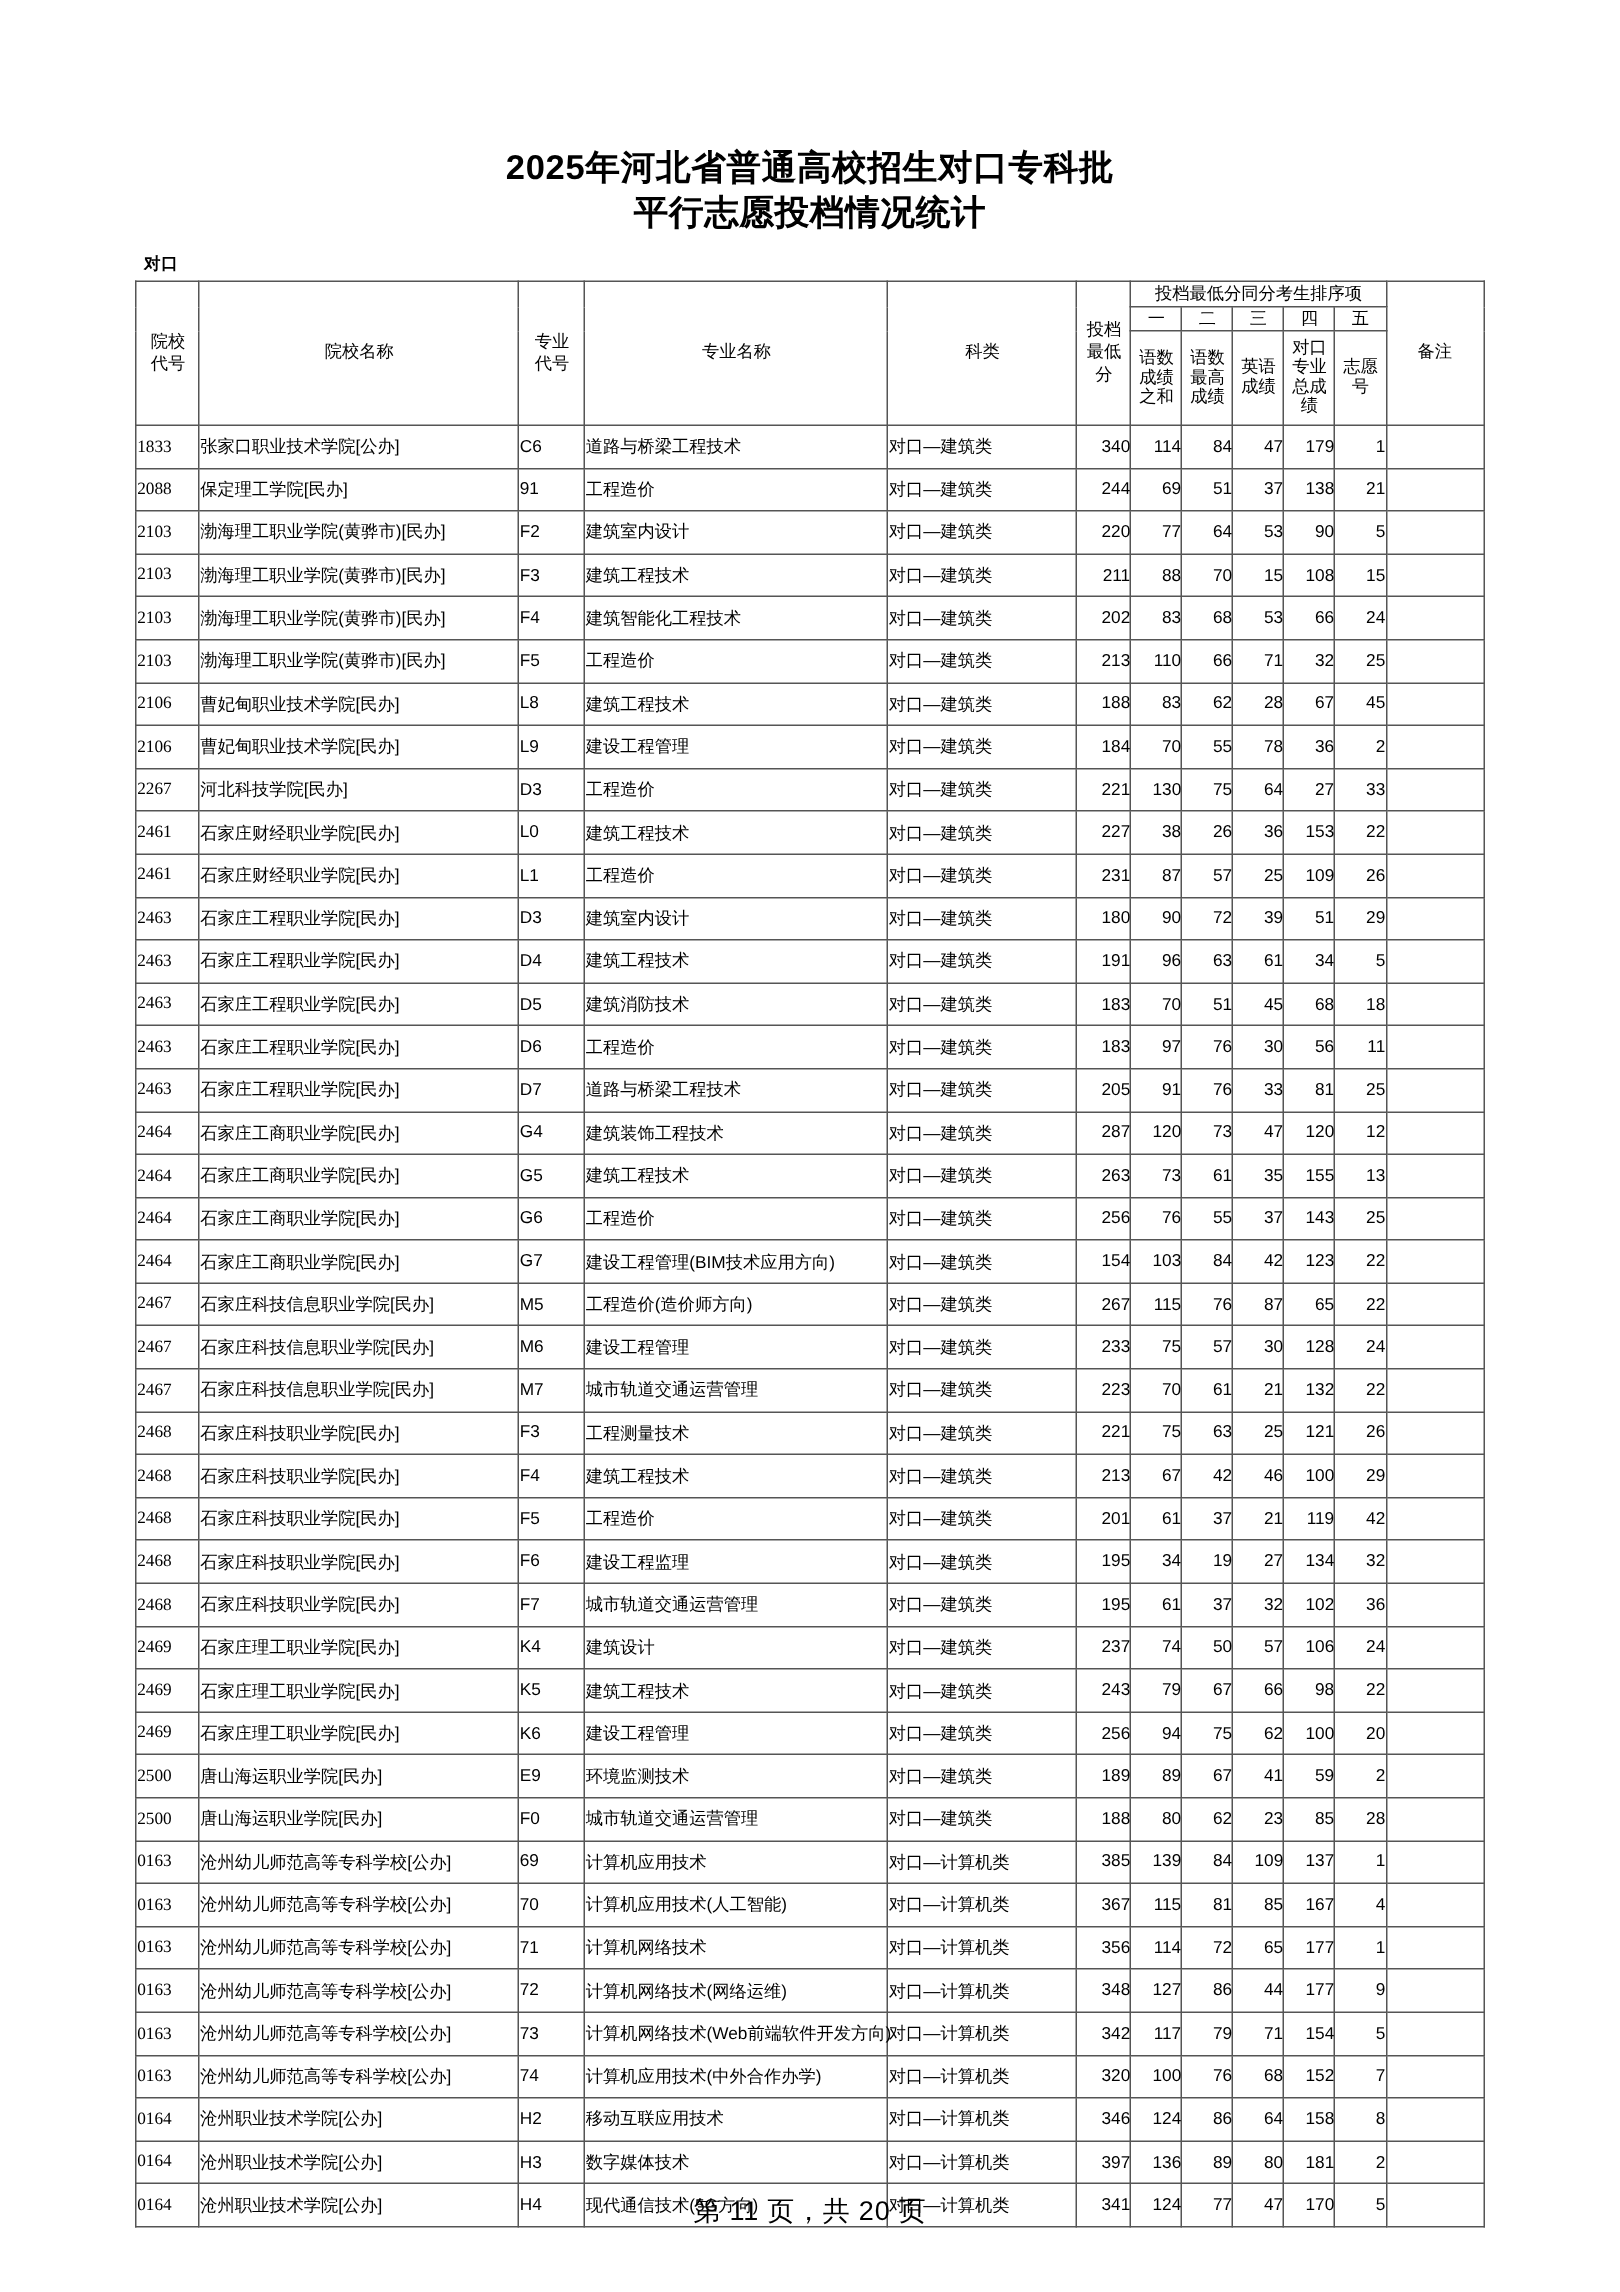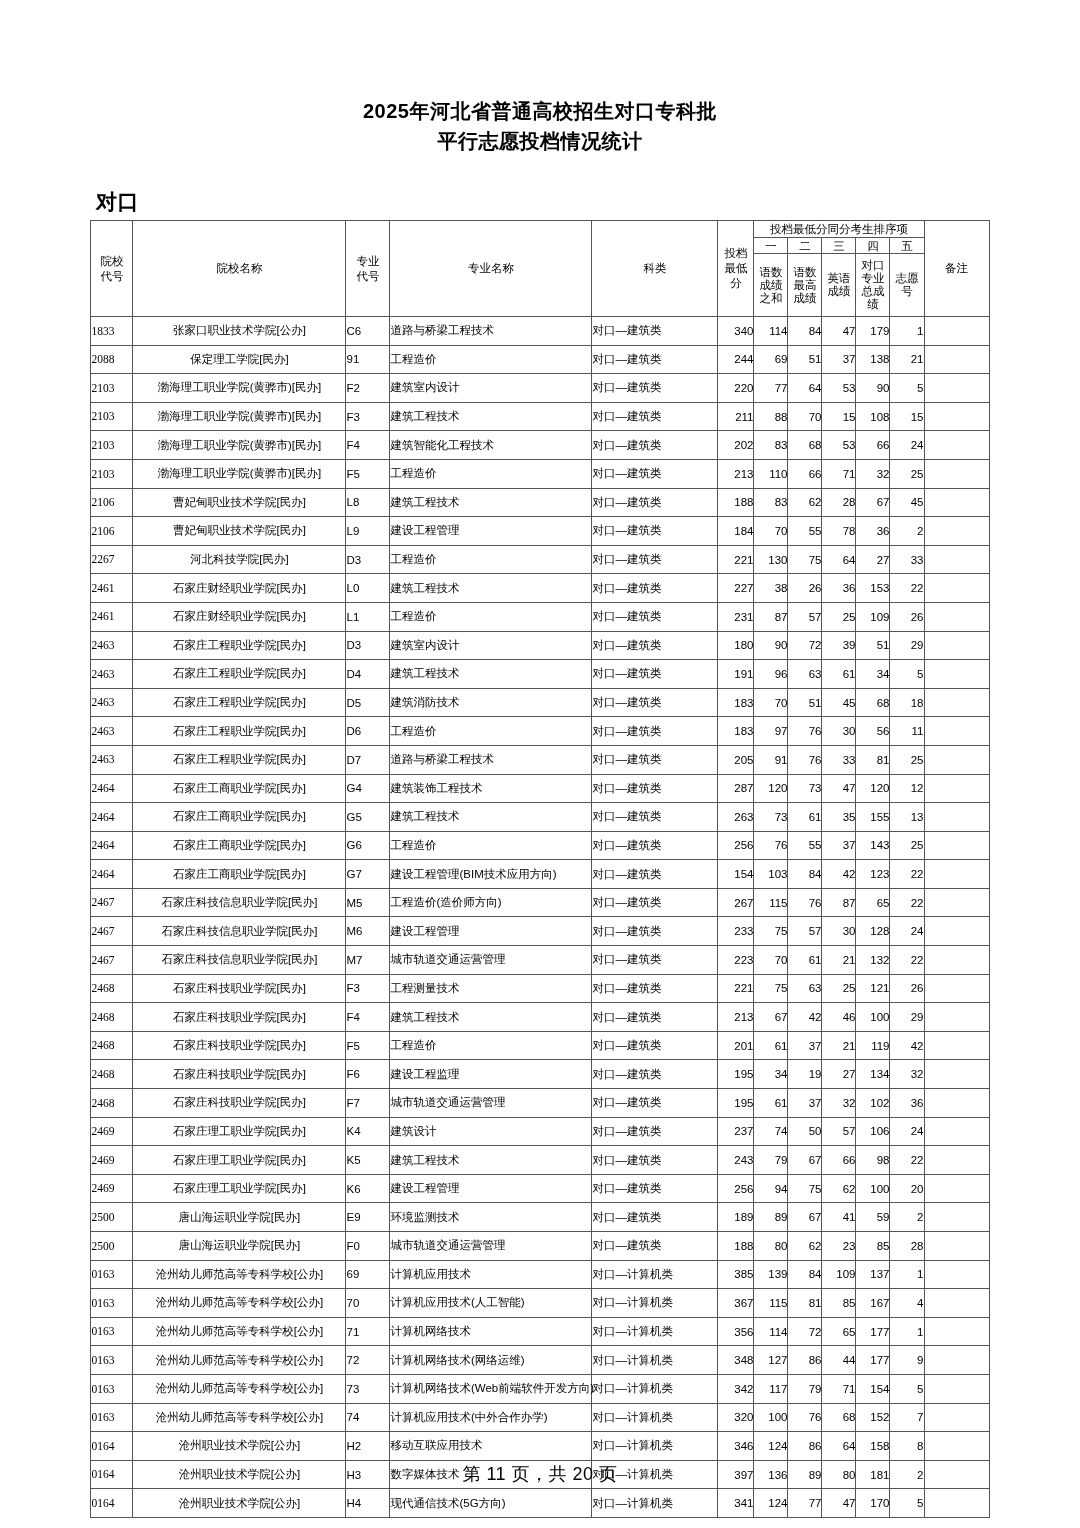--- a/index.html
+++ b/index.html
@@ -20,28 +20,28 @@
     height: 1528px;
     box-sizing: border-box;
     padding: 0;
     position: relative;
   }
   .title-block {
     text-align: center;
     padding-top: 96px;
   }
   .title-line {
-    font-size: 20px;
+    font-size: 23px;
     font-weight: bold;
     letter-spacing: 0.5px;
     line-height: 30px;
   }
   .section-label {
-    margin: 32px 0 4px 96px;
-    font-size: 21px;
+    margin: 12px 0 4px 96px;
+    font-size: 11px;
     font-weight: bold;
     letter-spacing: 0.5px;
   }
   table.grid {
     border-collapse: collapse;
     margin: 0 auto;
     width: 898px;
     table-layout: fixed;
     background: #fff;
   }
@@ -81,21 +81,21 @@
   }
   td.code {
     font-size: 11.5px;
     line-height: 12.5px;
     padding: 1px 3px;
     text-align: left;
     word-break: break-all;
     vertical-align: top;
     font-family: Liberation Serif, serif;
   }
-  td.name { text-align: center; padding-left: 6px; font-size: 12px; }
+  td.name { text-align: left; padding-left: 6px; font-size: 12px; }
   td.pcode { text-align: left; padding-left: 6px; font-size: 12px; }
   td.major { text-align: left; padding-left: 6px; font-size: 12px; white-space: nowrap; }
   td.kind { text-align: left; padding-left: 6px; font-size: 12px; margin-left: 36px; }
   td.num { text-align: right; padding-right: 6px; font-size: 12px; }
   td.note { }
   .footer {
     position: absolute;
     left: 0;
     right: 0;
     top: 1462px;

